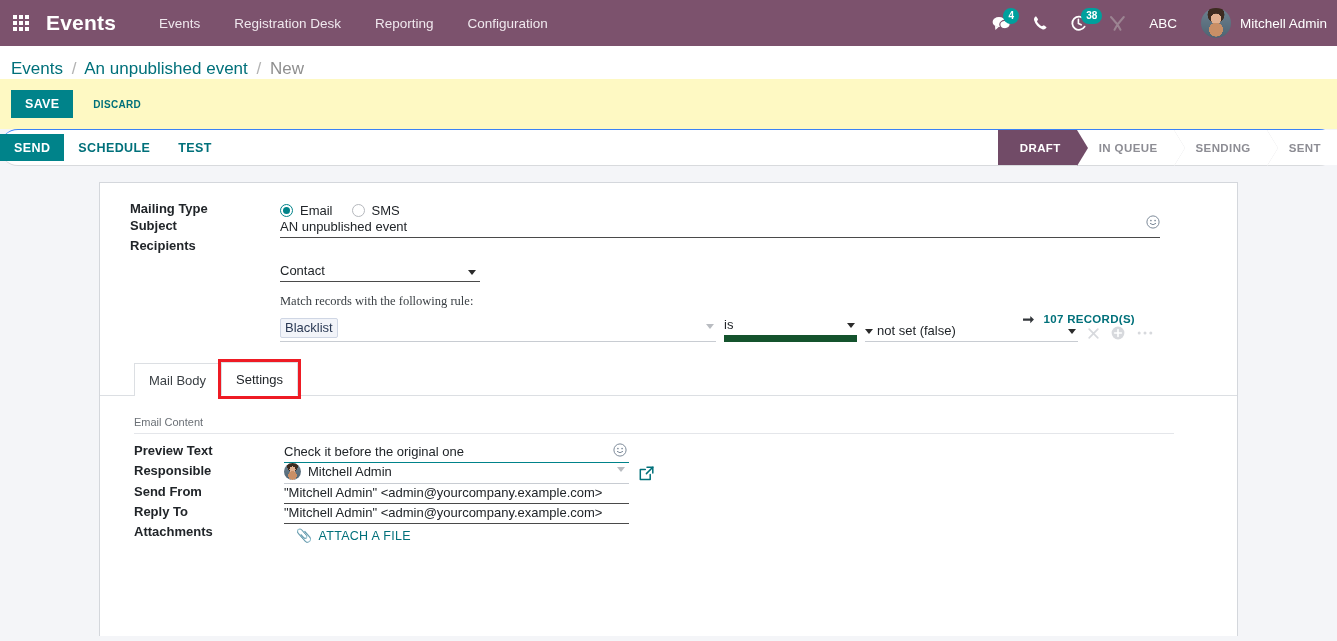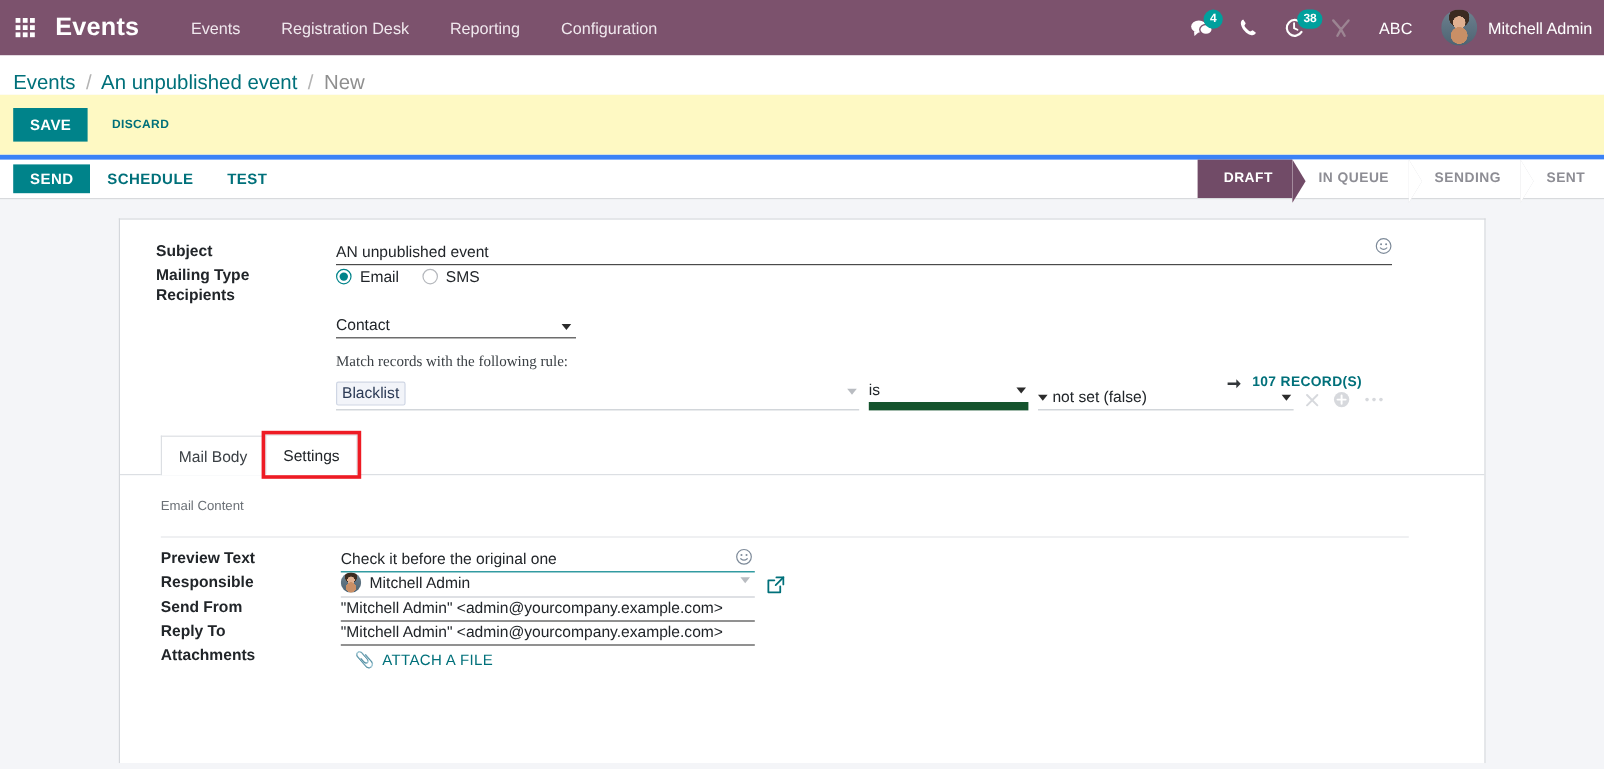--- a/index.html
+++ b/index.html
@@ -141,26 +141,26 @@
     font-weight: bold;
     letter-spacing: 0.3px;
     padding: 7px 14px;
     margin-left: 6px;
     cursor: pointer;
   }
 
   
   .control-bar {
     background: #fff;
-    border-top: 4px solid #3b82f6;
+    border-top: 1px solid #3b82f6;
     border-bottom: 1px solid #d8dadd;
     height: 37px;
     display: flex;
     align-items: stretch;
-    padding-left: 11px;
+    border-radius: 18px;
   }
   .btn-send {
     background: #00838a;
     color: #fff;
     border: none;
     font-size: 12.5px;
     font-weight: bold;
     letter-spacing: 0.4px;
     padding: 0 14px;
     margin: 4px 0;
@@ -446,21 +446,21 @@
     position: relative;
     z-index: 5;
   }
 
   .tab-pane { padding: 20px 30px 0 34px; }
   .section-title {
     font-size: 11px;
     color: #6b7076;
     font-weight: normal;
     border-bottom: 1px solid #e4e6ea;
-    padding-bottom: 19px;
+    padding-bottom: 5px;
     margin-bottom: 9px;
     width: 1040px;
   }
   .preview-wrap { position: relative; display: inline-block; width: 345px; }
   .preview-wrap .inp { width: 345px; }
   .preview-wrap .emoji-btn { top: 0px; right: 2px; }
 
   .m2o-wrap {
     position: relative;
     display: inline-flex;
@@ -587,48 +587,48 @@
   </div>
 </div>
 
 <div class="sheet-wrap">
   <div class="sheet">
 
     <div class="sheet-inner">
       <table class="fields">
         <tbody>
             <tr>
+          <td class="lbl">Mailing Type</td>
+          <td class="val">
+            <div class="radio-row">
+              <label class="radio-opt">
+                <span class="radio-dot checked"></span>
+                <span class="radio-label">Email</span>
+              </label>
+              <label class="radio-opt">
+                <span class="radio-dot"></span>
+                <span class="radio-label">SMS</span>
+              </label>
+            </div>
+          </td>
+        </tr>
+
+        <tr>
           <td class="lbl">Subject</td>
           <td class="val">
             <div class="subject-wrap">
               <input class="inp field-subject" type="text" value="AN unpublished event" style="">
               <span class="emoji-btn">
                 <svg class="emoji-glyph" width="14" height="14" viewBox="0 0 14 14">
                   <circle cx="7" cy="7" r="6.1" fill="none" stroke="#7d8a99" stroke-width="1"></circle>
                   <circle cx="4.9" cy="5.5" r="0.85" fill="#7d8a99"></circle>
                   <circle cx="9.1" cy="5.5" r="0.85" fill="#7d8a99"></circle>
                   <path d="M4.3 8.6 Q7 11.1 9.7 8.6" fill="none" stroke="#7d8a99" stroke-width="1" stroke-linecap="round"></path>
                 </svg>
               </span>
-            </div>
-          </td>
-        </tr>
-
-        <tr>
-          <td class="lbl">Mailing Type</td>
-          <td class="val">
-            <div class="radio-row">
-              <label class="radio-opt">
-                <span class="radio-dot checked"></span>
-                <span class="radio-label">Email</span>
-              </label>
-              <label class="radio-opt">
-                <span class="radio-dot"></span>
-                <span class="radio-label">SMS</span>
-              </label>
             </div>
           </td>
         </tr>
 
         <tr>
           <td class="lbl">Recipients</td>
           <td class="val">
             <div class="select-wrap">
               <select class="sel w-recipients">
                 <option>Contact</option>

